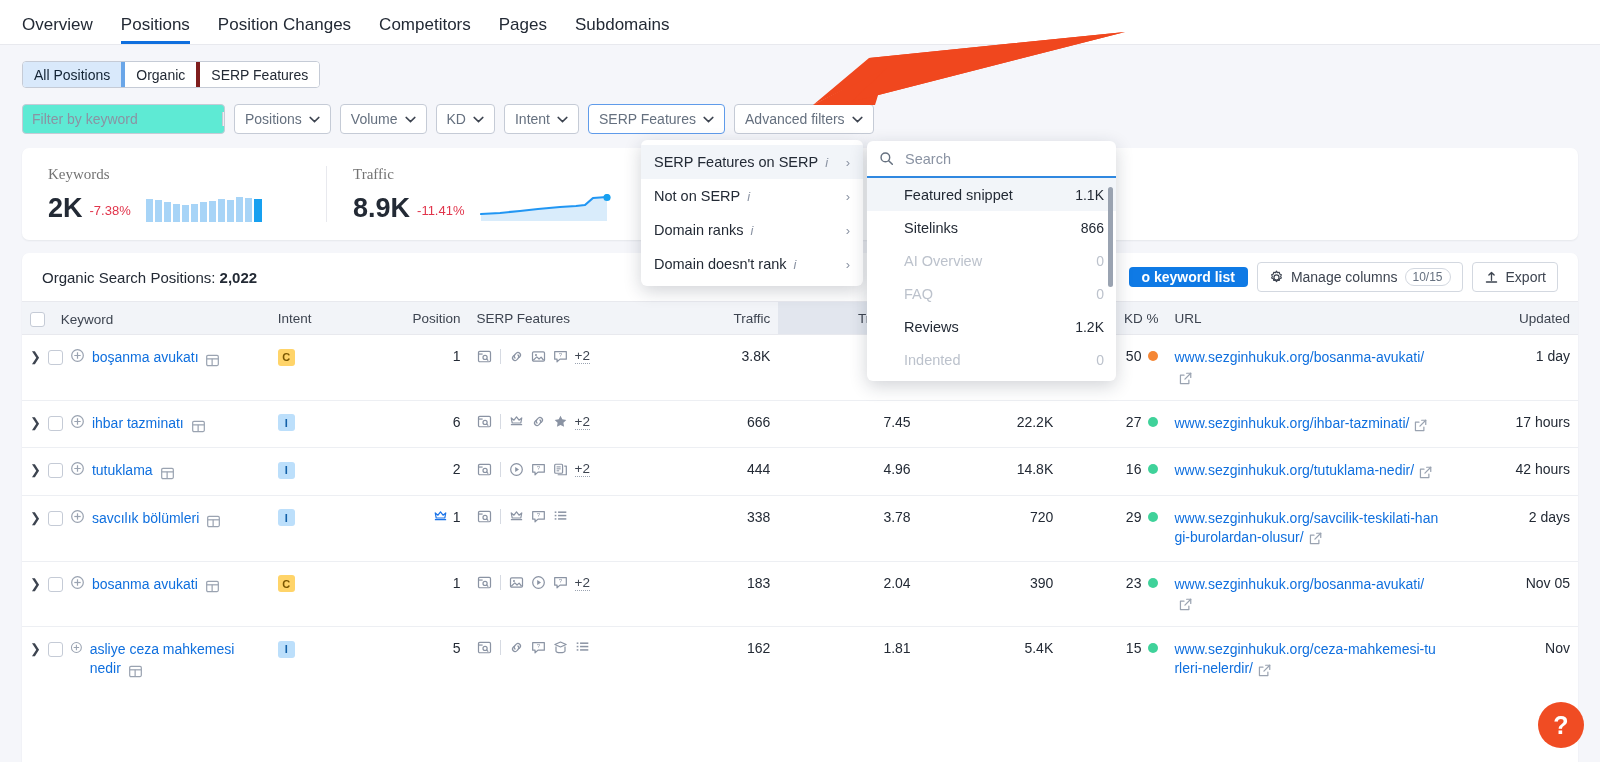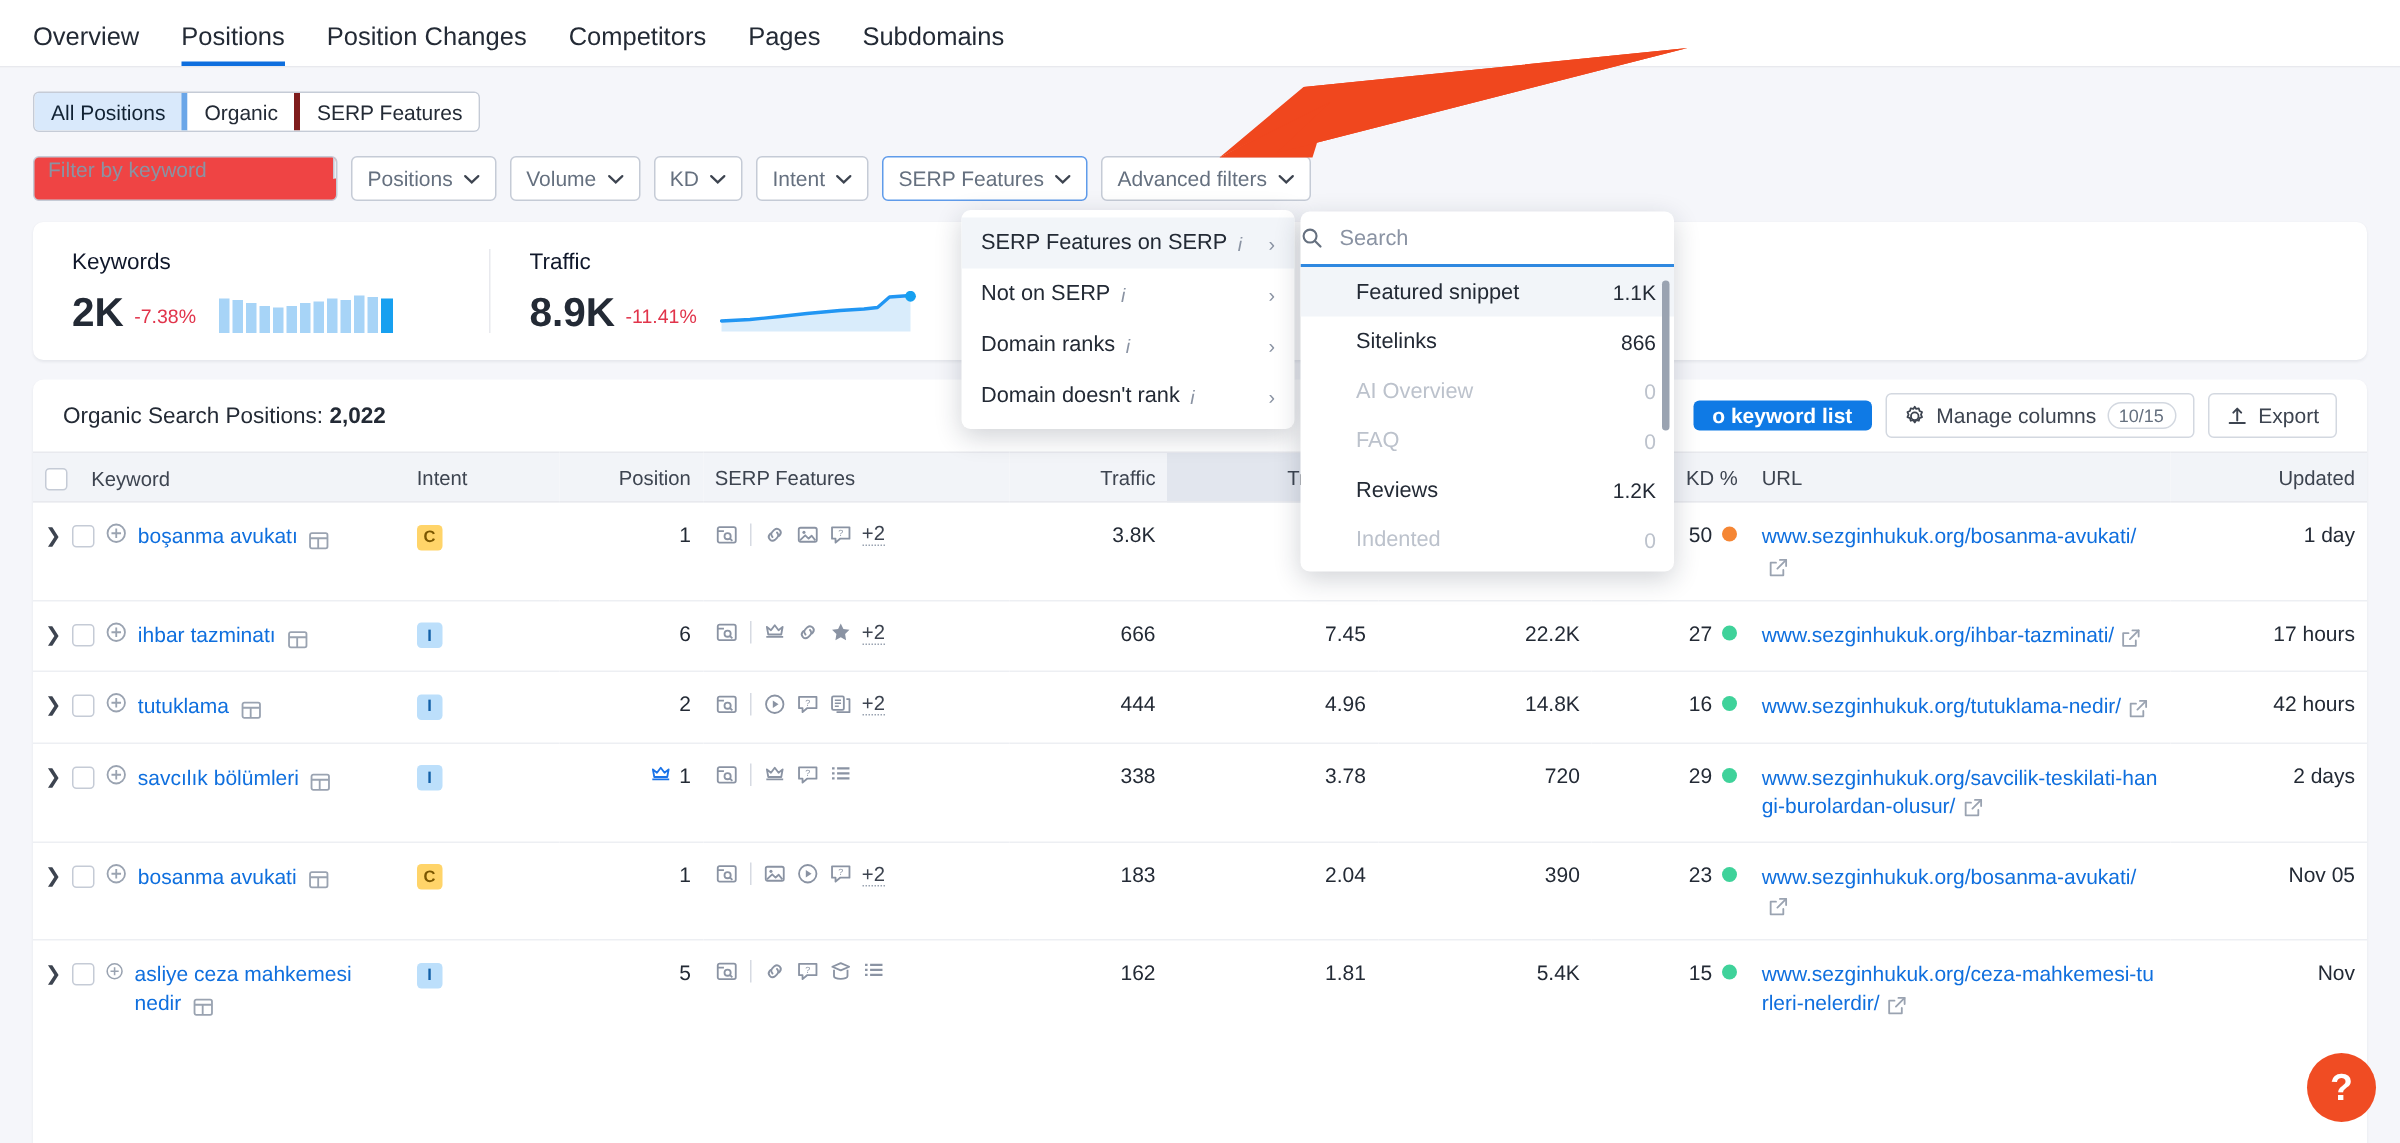--- a/index.html
+++ b/index.html
@@ -67,24 +67,24 @@
   .seg.active { background:#d9e9fb; border-color:#6aa6e8; color:#123; }
 
   .filterrow {
     margin-top:16px;
     display:flex;
     align-items:center;
     gap:9px;
     height:30px;
   }
   .searchbox {
-    display:flex; align-items:flex-start;
+    display:flex; align-items:center;
     border:1px solid #c5cbd6;
     border-radius:4px;
-    background:#ef4444;
+    background:#5eead4;
     width:203px; height:30px;
     overflow:hidden;
   }
   .searchbox input {
     border:none; outline:none;
     flex:1;
     font-size:14px;
     padding:0 9px;
     color:#232a35;
     font-family:"Liberation Sans", sans-serif;
@@ -124,21 +124,21 @@
     box-shadow:0 1px 2px rgba(30,40,60,.07);
   }
   .card {
     padding:0 26px;
     height:56px;
     display:flex; flex-direction:column; justify-content:space-between;
     border-right:1px solid #e8e9ee;
     min-width:305px;
   }
   .card:last-child { border-right:none; }
-  .card-title { font-size:15px; color:#0f172a; }
+  .card-title { font-size:15px; color:#737373;font-family:Liberation Serif, serif; }
   .card-val-row { display:flex; align-items:flex-end; gap:7px; }
   .card-val { font-size:27px; font-weight:bold; line-height:1; }
   .card-delta { font-size:13px; color:#e1344b; line-height:1.6; }
   .spark { margin-left:8px; }
 
   
   .panel {
     margin:13px 22px 0 22px;
     background:#fff;
     border-radius:7px;
@@ -237,21 +237,21 @@
   .dd-item .arr { margin-left:auto; color:#8a93a3; font-size:13px; }
 
   .dd-sub {
     position:absolute; left:867px; top:141px; width:249px;
     background:#fff; border-radius:6px;
     box-shadow:0 5px 18px rgba(25,35,55,.2);
     z-index:41; overflow:hidden; padding-bottom:5px;
   }
   .dd-search {
     height:37px; display:flex; align-items:center; gap:9px;
-    padding:0 0; border-bottom:2px solid #2f88e0;justify-content:flex-end;
+    padding:0 12px; border-bottom:2px solid #2f88e0;justify-content:flex-end;
   }
   .dd-search input {
     border:none;outline:none;flex:1;font-size:14.5px;color:#232a35;
     font-family:"Liberation Sans", sans-serif; background:transparent;
   }
   .dd-search input::placeholder { color:#8a93a3; }
   .dd-opt {
     height:33px; display:flex; align-items:center; gap:10px;
     padding:0 12px; font-size:14.5px; cursor:pointer;
   }

